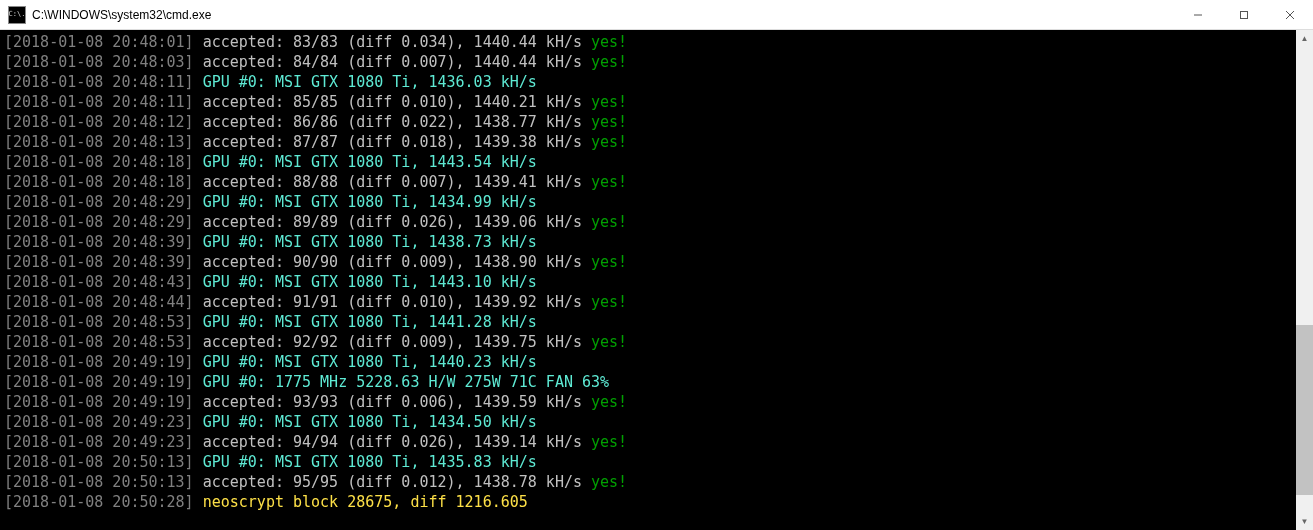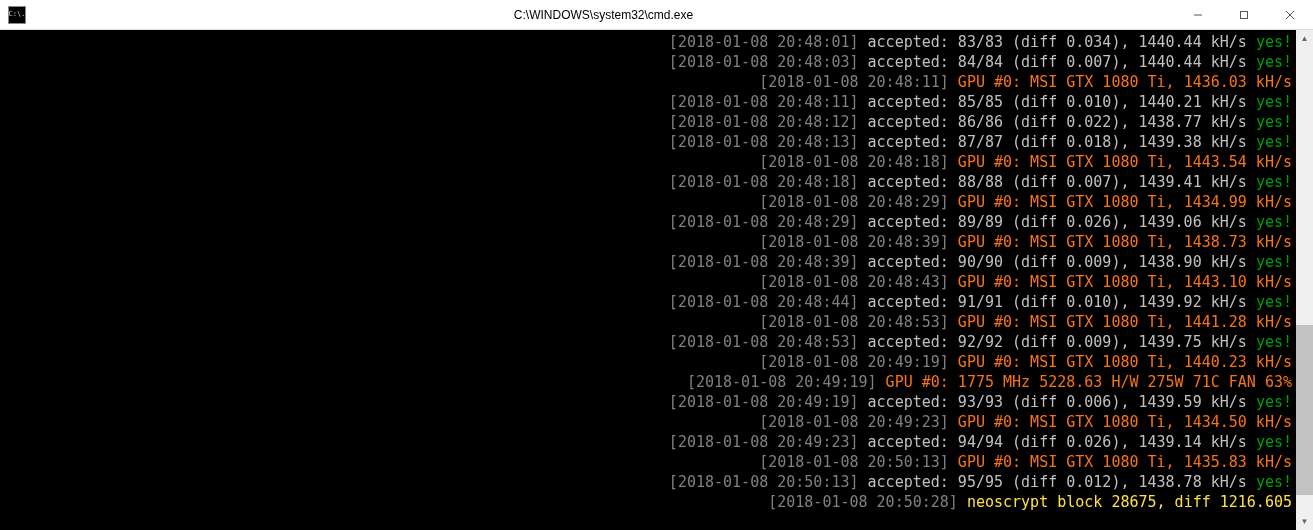--- a/index.html
+++ b/index.html
@@ -40,21 +40,20 @@
   .titlebar-icon-text {
     color: #ccc;
     font-size: 7px;
     font-family: Consolas, monospace;
     line-height: 1;
   }
   .titlebar-title {
     font-size: 12px;
     color: #000;
     flex: 1;
-    text-align: center;
   }
   .titlebar-buttons {
     display: flex;
     height: 100%;
   }
   .titlebar-btn {
     width: 46px;
     height: 100%;
     display: flex;
     align-items: center;
@@ -71,21 +70,20 @@
   .console {
     flex: 1;
     background: #000;
     color: #c0c0c0;
     font-family: Consolas, "Lucida Console", monospace;
     font-size: 15px;
     line-height: 20px;
     white-space: pre;
     padding: 2px 4px;
     overflow: hidden;
-    text-align: right;
   }
   .scrollbar {
     width: 17px;
     background: #f0f0f0;
     position: relative;
   }
   .scroll-arrow {
     width: 17px;
     height: 17px;
     background: #f0f0f0;
@@ -98,21 +96,21 @@
   }
   .scroll-arrow.top { top: 0; }
   .scroll-arrow.bottom { bottom: 0; }
   .scroll-thumb {
     position: absolute;
     left: 0;
     width: 17px;
     background: #c2c2c2;
   }
   .ts { color: #808080; }
-  .gpu { color: #f97316; }
+  .gpu { color: #5eead4; }
   .yes { color: #00a000; }
   .neo { color: #fde047; }
 </style>
 </head>
 <body>
 
 <div class="window">
 
   <div class="titlebar">
     <span class="titlebar-icon">

